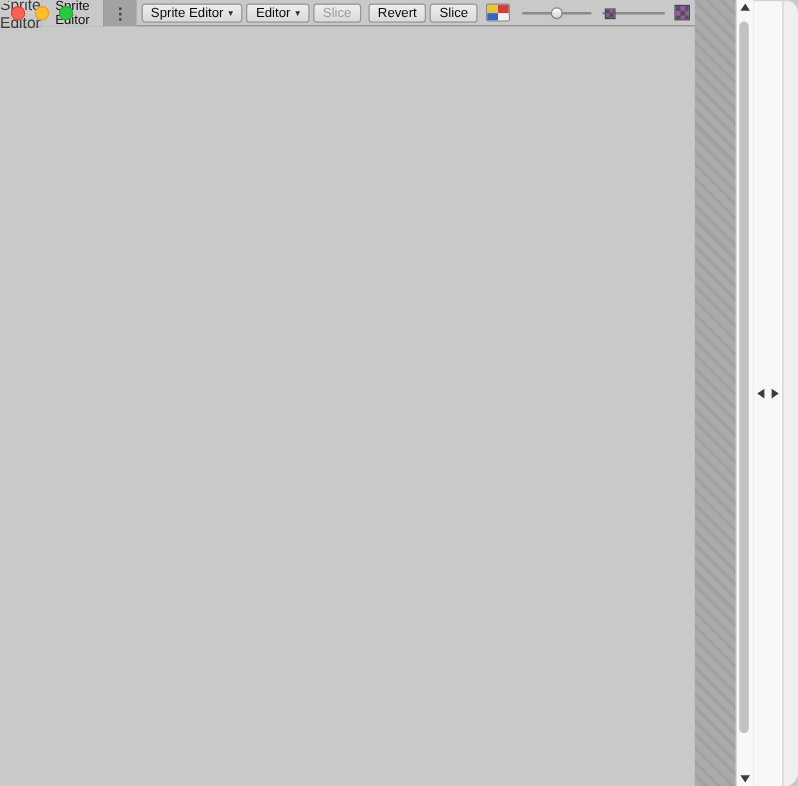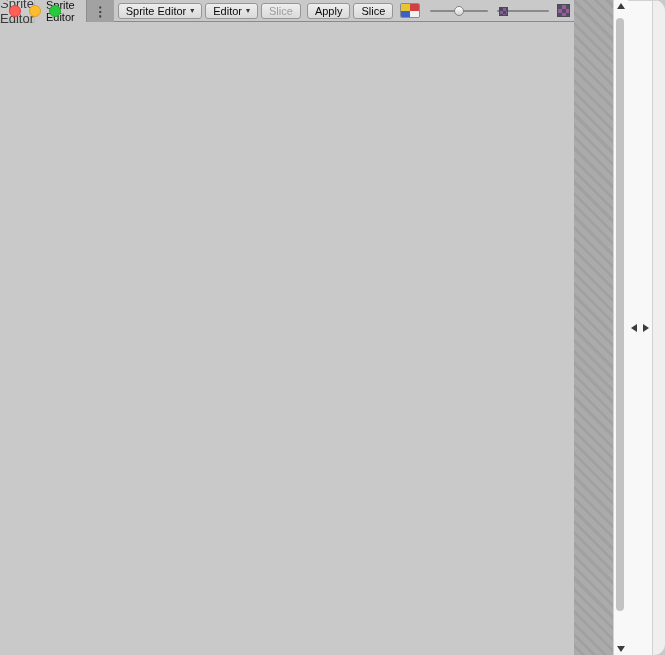--- a/index.html
+++ b/index.html
@@ -107,21 +107,21 @@
       <span>Editor</span>
       <span class="arrow">▾</span>
     </div>
     <div class="tbtn disabled">
       <span>Slice</span>
     </div>
 
     <div class="spacer"></div>
 
     <div class="tbtn">
-      <span>Apply</span>
+      <span>Revert</span>
     </div>
     <div class="tbtn">
       <span>Slice</span>
     </div>
 
     <div class="color-icon">
       <i></i>
       <i></i>
       <i></i>
       <i></i>

